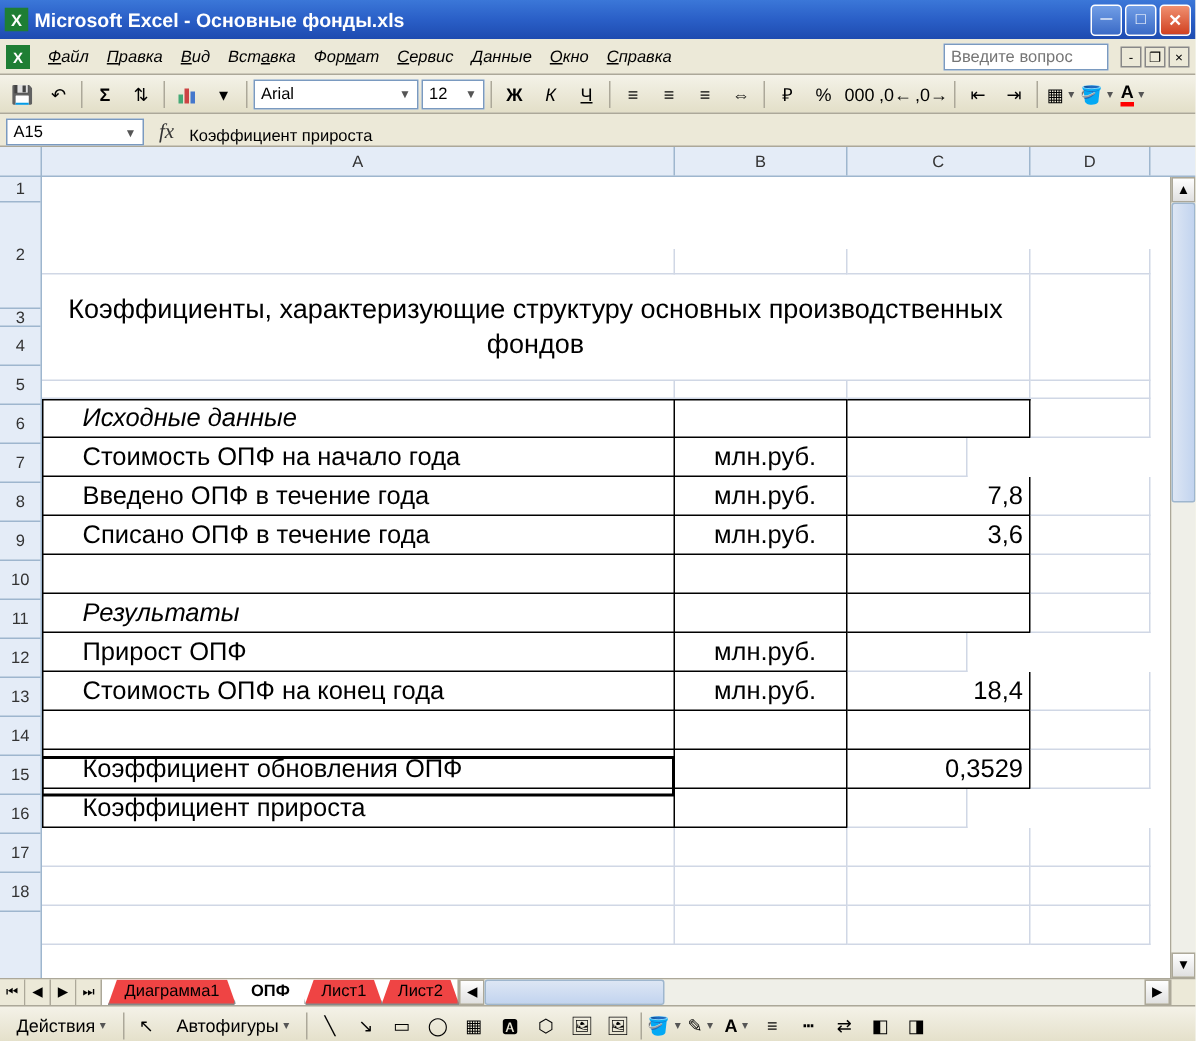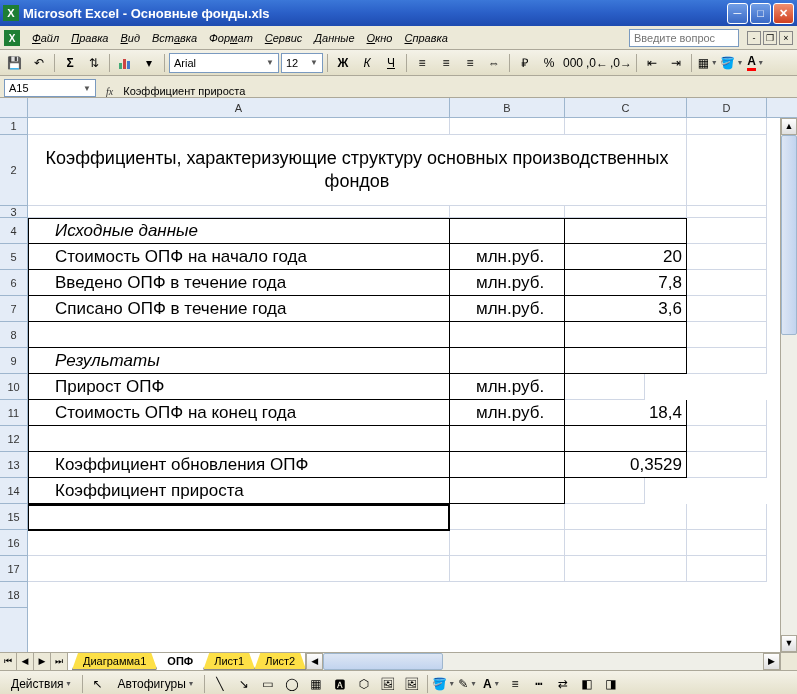--- a/index.html
+++ b/index.html
@@ -21,33 +21,33 @@
 .inner-win-btn { width: 14px; height: 14px; border: 1px solid #888; background: #ece9d8; font-size: 9px; text-align: center; line-height: 12px; }
 .toolbar { height: 26px; background: linear-gradient(to bottom, #f4f2e8, #e3dfc8); border-bottom: 1px solid #aca899; display: flex; align-items: center; padding: 0 4px; gap: 2px; }
 .tb-btn { width: 22px; height: 22px; display: flex; align-items: center; justify-content: center; border: 1px solid transparent; border-radius: 2px; cursor: pointer; font-size: 12px; }
 .tb-sep { width: 1px; height: 18px; background: #aca899; margin: 0 2px; }
 .tb-combo { height: 20px; border: 1px solid #7a9ac0; background: #fff; padding: 0 4px; display: flex; align-items: center; justify-content: space-between; }
 .font-combo { width: 110px; }
 .size-combo { width: 42px; }
 .tb-dd { font-size: 8px; color: #555; margin-left: 3px; }
 .formula-bar { height: 22px; background: #ece9d8; display: flex; align-items: flex-end; border-bottom: 1px solid #aca899; }
 .name-box { width: 92px; height: 18px; border: 1px solid #7a9ac0; background: #fff; padding: 0 4px; margin: 0 4px; display: flex; align-items: center; justify-content: space-between; }
-.fx-label { font-style: italic; padding: 0 6px; color: #333; font-family: serif; font-size: 10px; }
+.fx-label { font-style: italic; padding: 0 6px; color: #333; font-family: serif; font-size: 14px; }
 .formula-text { flex: 1; padding: 0 4px; }
 .sheet-area { display: flex; height: 534px; background: #fff; }
 .row-hdrs { width: 28px; background: #e4ecf7; border-right: 1px solid #9eb6ce; }
 .corner { height: 20px; background: #e4ecf7; border-bottom: 1px solid #9eb6ce; border-right: 1px solid #9eb6ce; }
 .col-hdrs { display: flex; height: 20px; background: #e4ecf7; border-bottom: 1px solid #9eb6ce; }
 .col-hdr { border-right: 1px solid #9eb6ce; text-align: center; line-height: 20px; color: #333; font-size: 11px; }
 .row-hdr { height: 26px; border-bottom: 1px solid #9eb6ce; text-align: center; line-height: 26px; color: #333; font-size: 11px; }
 .row-hdr.r1 { height: 17px; line-height: 17px; }
 .row-hdr.r2 { height: 71px; line-height: 71px; }
 .row-hdr.r3 { height: 12px; line-height: 12px; }
 .grid-body { flex: 1; position: relative; overflow: hidden; }
-.grid-rows { position: relative; }
+.grid-rows { position: relative; margin-top: 48px; }
 .grid-row { display: flex; height: 26px; }
 .grid-row.r1 { height: 17px; }
 .grid-row.r2 { height: 71px; }
 .grid-row.r3 { height: 12px; }
 .cell { border-right: 1px solid #d0d7e5; border-bottom: 1px solid #d0d7e5; padding: 0 4px; display: flex; align-items: center; font-family: Arial; font-size: 17px; overflow: hidden; white-space: nowrap; }
 .cA { width: 422px; }
 .cB { width: 115px; }
 .cC { width: 122px; }
 .cD { width: 80px; }
 .title-cell { justify-content: center; text-align: center; white-space: normal; line-height: 1.3; font-size: 18px; }
@@ -58,21 +58,21 @@
 .bord-t { border-top: 1px solid #000 !important; }
 .bord-b { border-bottom: 1px solid #000 !important; }
 .vscrl { width: 17px; background: #ece9d8; border-left: 1px solid #aca899; display: flex; flex-direction: column; }
 .scr-btn { height: 17px; background: linear-gradient(to bottom, #fefefe, #e0e0e0); border: 1px solid #aca899; text-align: center; font-size: 9px; line-height: 15px; }
 .scr-track { flex: 1; background: #efefe8; }
 .scr-thumb { height: 200px; background: linear-gradient(to right, #dde6f4, #c2d4ef); border: 1px solid #9eb6ce; border-radius: 2px; }
 .sheet-tabs-row { height: 18px; display: flex; align-items: stretch; border-top: 1px solid #aca899; background: #ece9d8; }
 .tab-nav { display: flex; }
 .tab-nav-btn { width: 17px; border-right: 1px solid #aca899; text-align: center; font-size: 9px; line-height: 17px; background: #ece9d8; }
 .tabs { display: flex; background: #fff; align-items: flex-end; padding-left: 4px; }
-.tab { padding: 0 10px; font-size: 11px; border: 1px solid #888; border-top: none; background: #fde047; height: 17px; line-height: 16px; margin-right: -1px; clip-path: polygon(6px 0, calc(100% - 6px) 0, 100% 100%, 0 100%); }
+.tab { padding: 0 10px; font-size: 11px; border: 1px solid #888; border-top: none; background: #ef4444; height: 17px; line-height: 16px; margin-right: -1px; clip-path: polygon(6px 0, calc(100% - 6px) 0, 100% 100%, 0 100%); }
 .tab.active { background: #fff; font-weight: bold; border-bottom-color: #fff; z-index: 1; }
 .hscrl { flex: 1; display: flex; border-left: 1px solid #aca899; }
 .hscr-track { flex: 1; background: #efefe8; }
 .hscr-thumb { width: 120px; height: 100%; background: linear-gradient(to bottom, #dde6f4, #c2d4ef); border: 1px solid #9eb6ce; border-radius: 2px; }
 .draw-bar { height: 26px; background: linear-gradient(to bottom, #f4f2e8, #e3dfc8); border-top: 1px solid #aca899; display: flex; align-items: center; padding: 0 4px; gap: 2px; }
 .sel-border { position: absolute; border: 2px solid #000; pointer-events: none; }
 .colA { width: 422px; } .colB { width: 115px; } .colC { width: 122px; } .colD { width: 80px; }
 svg { display: block; }
 </style>
 </head>
@@ -234,21 +234,20 @@
           </div>
         <div class="grid-row">
             <div class="cell cA italic bord-l bord-t bord-b bord-r">Исходные данные</div>
             <div class="cell cB bord-t bord-b bord-r"></div>
             <div class="cell cC bord-t bord-b bord-r"></div>
             <div class="cell cD"></div>
           </div>
         <div class="grid-row">
             <div class="cell cA bord-l bord-b bord-r">Стоимость ОПФ на начало года</div>
             <div class="cell cB bord-b bord-r">млн.руб.</div>
-            <div class="cell cC num bord-b bord-r">20</div>
             <div class="cell cD"></div>
           </div>
         <div class="grid-row">
             <div class="cell cA bord-l bord-b bord-r">Введено ОПФ в течение года</div>
             <div class="cell cB bord-b bord-r">млн.руб.</div>
             <div class="cell cC num bord-b bord-r">7,8</div>
             <div class="cell cD"></div>
           </div>
         <div class="grid-row">
             <div class="cell cA bord-l bord-b bord-r">Списано ОПФ в течение года</div>

